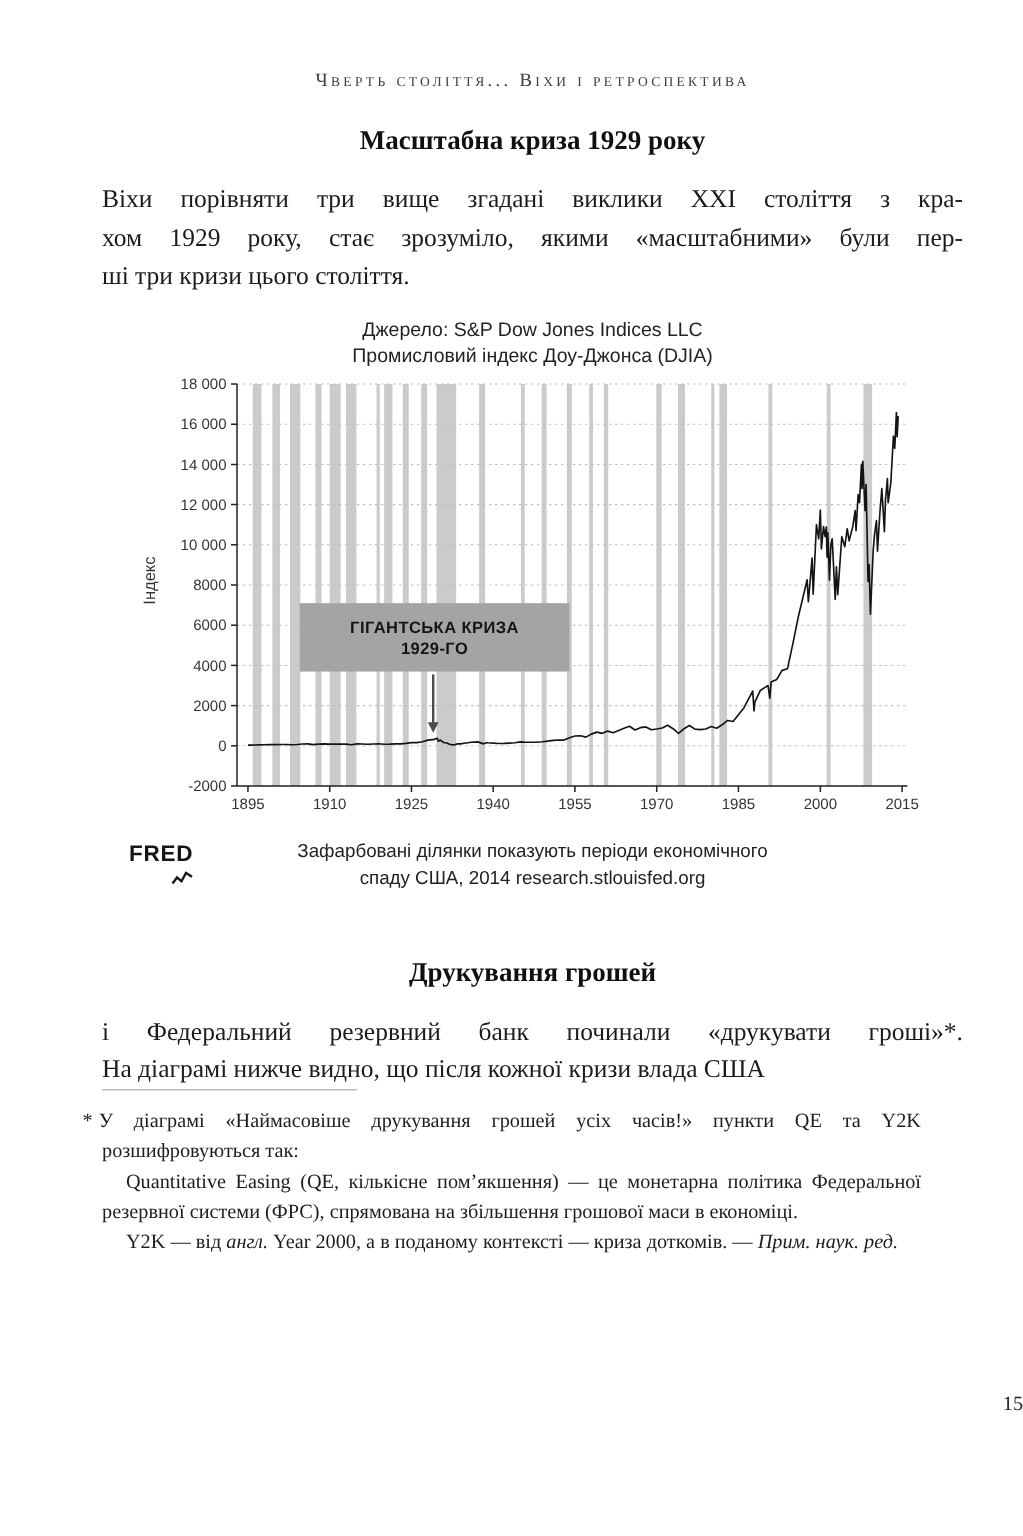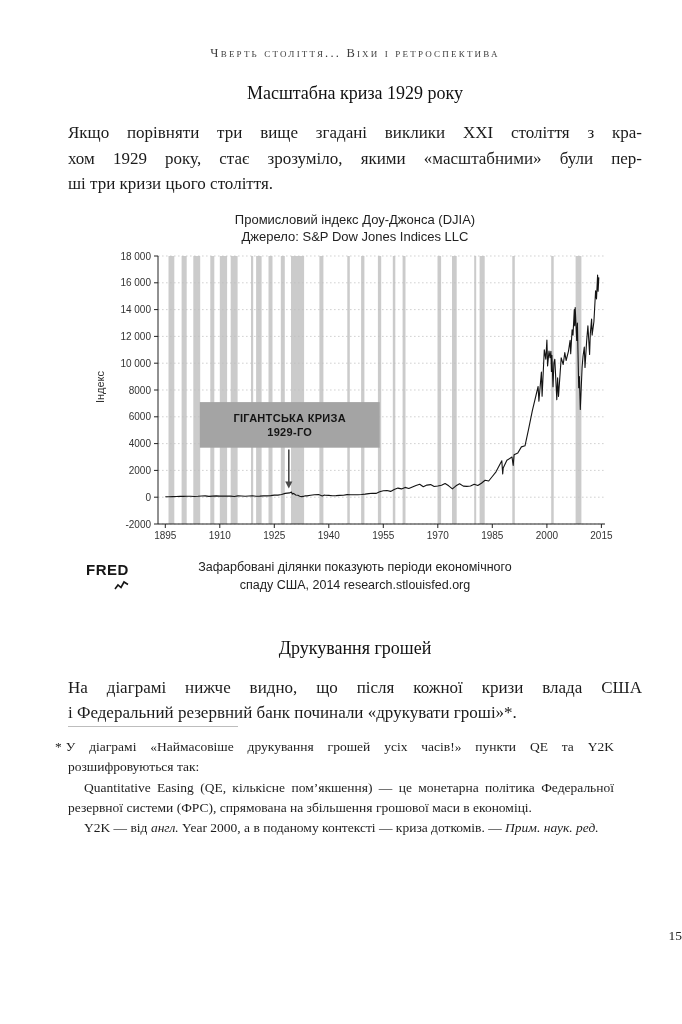--- a/index.html
+++ b/index.html
@@ -6,21 +6,21 @@
   .page{
     width:682px;height:1024px;background:#ffffff;margin:0 auto;position:relative;
     box-sizing:border-box;padding:46px 40px 0 68px;
     font-family:"Liberation Serif",serif;color:#1d1d1d;overflow:hidden;
   }
   .running-header{
     text-align:center;font-variant:small-caps;letter-spacing:2.2px;
     font-size:12.5px;color:#3c3c3c;
   }
   .section-title{
-    text-align:center;font-size:18px;font-weight:normal;color:#101010;
+    text-align:center;font-size:18px;font-weight:bold;color:#101010;
     margin:22px 0 0 0;
   }
   .body-para{margin:16px 0 0 0;font-size:17px;line-height:1.5;color:#1b1b1b;}
   .tline{text-align:justify;text-align-last:justify;}
   .tline:last-child{text-align-last:auto;}
 
   .chart-block{margin-top:14px;}
   .chart-title{
     text-align:center;font-family:"Liberation Sans","DejaVu Sans",sans-serif;
     font-size:13px;line-height:1.35;color:#222;
@@ -66,28 +66,28 @@
 </head>
 <body>
 
 <div class="page">
 
   <div class="running-header">Чверть століття... Віхи і ретроспектива</div>
 
   <div class="section-title">Масштабна криза 1929 року</div>
 
   <div class="body-para">
-      <div class="tline">Якщо порівняти три вище згадані виклики XXI століття з кра-</div>
+      <div class="tline">Віхи порівняти три вище згадані виклики XXI століття з кра-</div>
       <div class="tline">хом 1929 року, стає зрозуміло, якими «масштабними» були пер-</div>
       <div class="tline">ші три кризи цього століття.</div>
     </div>
 
   <div class="chart-block">
+    <div class="chart-title">Джерело: S&amp;P Dow Jones Indices LLC</div>
     <div class="chart-title">Промисловий індекс Доу-Джонса (DJIA)</div>
-    <div class="chart-title">Джерело: S&amp;P Dow Jones Indices LLC</div>
 
     <div class="chart-area">
       <div class="ylab">
           <span>Індекс</span>
         </div>
       <svg class="chart-svg" id="djia-chart" viewBox="0 0 505 296" width="505" height="296">
           <rect x="58.5" y="6" width="5.8" height="268.0" fill="#cbcbcb"></rect>
           <rect x="71.6" y="6" width="5.1" height="268.0" fill="#cbcbcb"></rect>
           <rect x="83.3" y="6" width="6.9" height="268.0" fill="#cbcbcb"></rect>
           <rect x="100.3" y="6" width="4.0" height="268.0" fill="#cbcbcb"></rect>
@@ -181,22 +181,22 @@
         </svg>
       </div>
       <div class="chart-caption">Зафарбовані ділянки показують періоди економічного
 спаду США, 2014 research.stlouisfed.org</div>
     </div>
   </div>
 
   <div class="section-title second">Друкування грошей</div>
 
   <div class="body-para">
+      <div class="tline">і Федеральний резервний банк починали «друкувати гроші»*.</div>
       <div class="tline">На діаграмі нижче видно, що після кожної кризи влада США</div>
-      <div class="tline">і Федеральний резервний банк починали «друкувати гроші»*.</div>
     </div>
 
   <div class="footnote">
     <div class="fn-rule"></div>
     <div class="fn-para fn-hang"><span class="fn-marker">*</span><span>У діаграмі «Наймасовіше друкування грошей усіх часів!» пункти QE та Y2K розшифровуються так:</span></div>
     <div class="fn-para fn-indent">Quantitative Easing (QE, кількісне пом’якшення) — це монетарна політика Федеральної резервної системи (ФРС), спрямована на збільшення грошової маси в економіці.</div>
     <div class="fn-para fn-indent"><span>Y2K — від </span><i>англ.</i><span> Year 2000, а в поданому контексті — криза доткомів. — </span><i>Прим. наук. ред.</i></div>
   </div>
 
   <div class="page-number">15</div>

